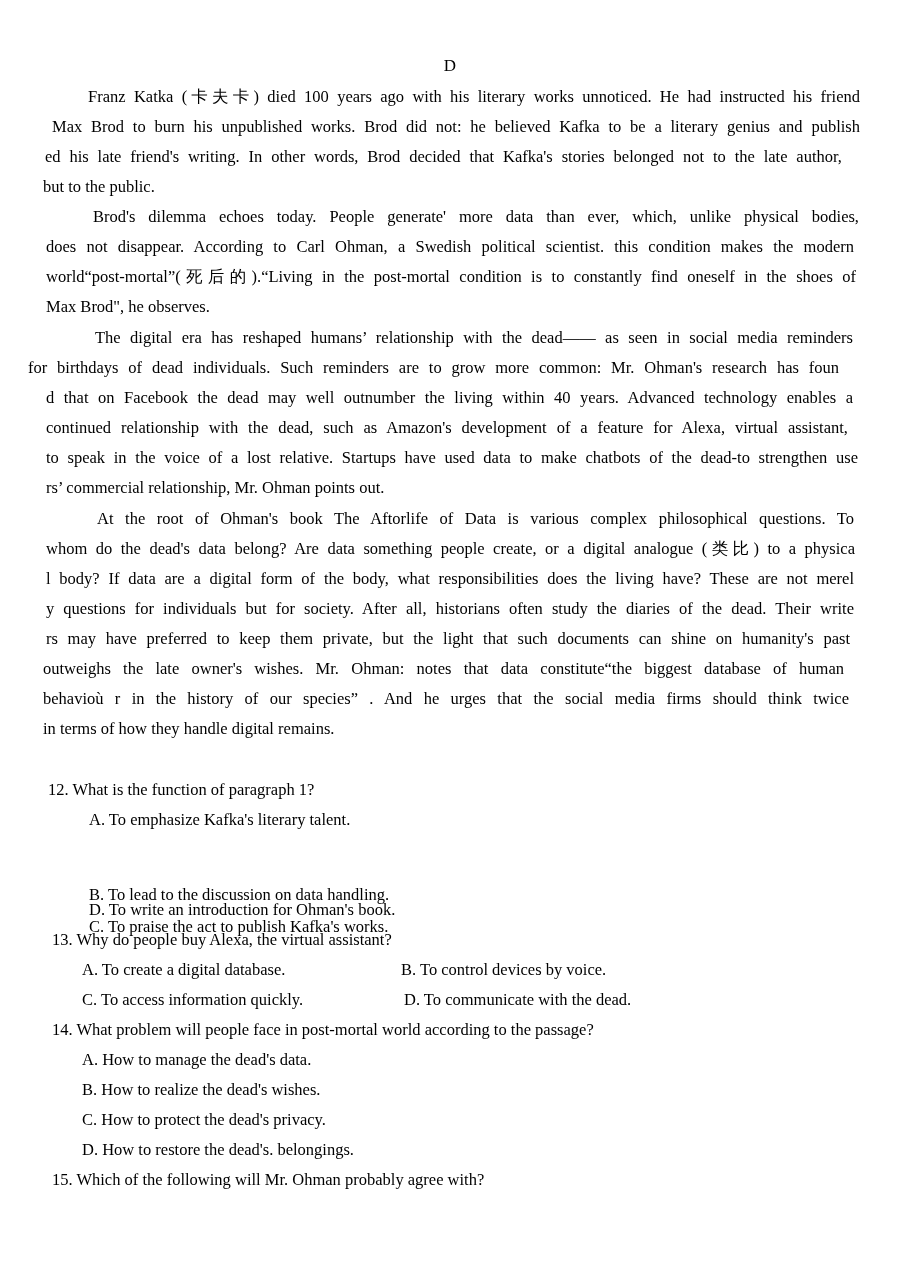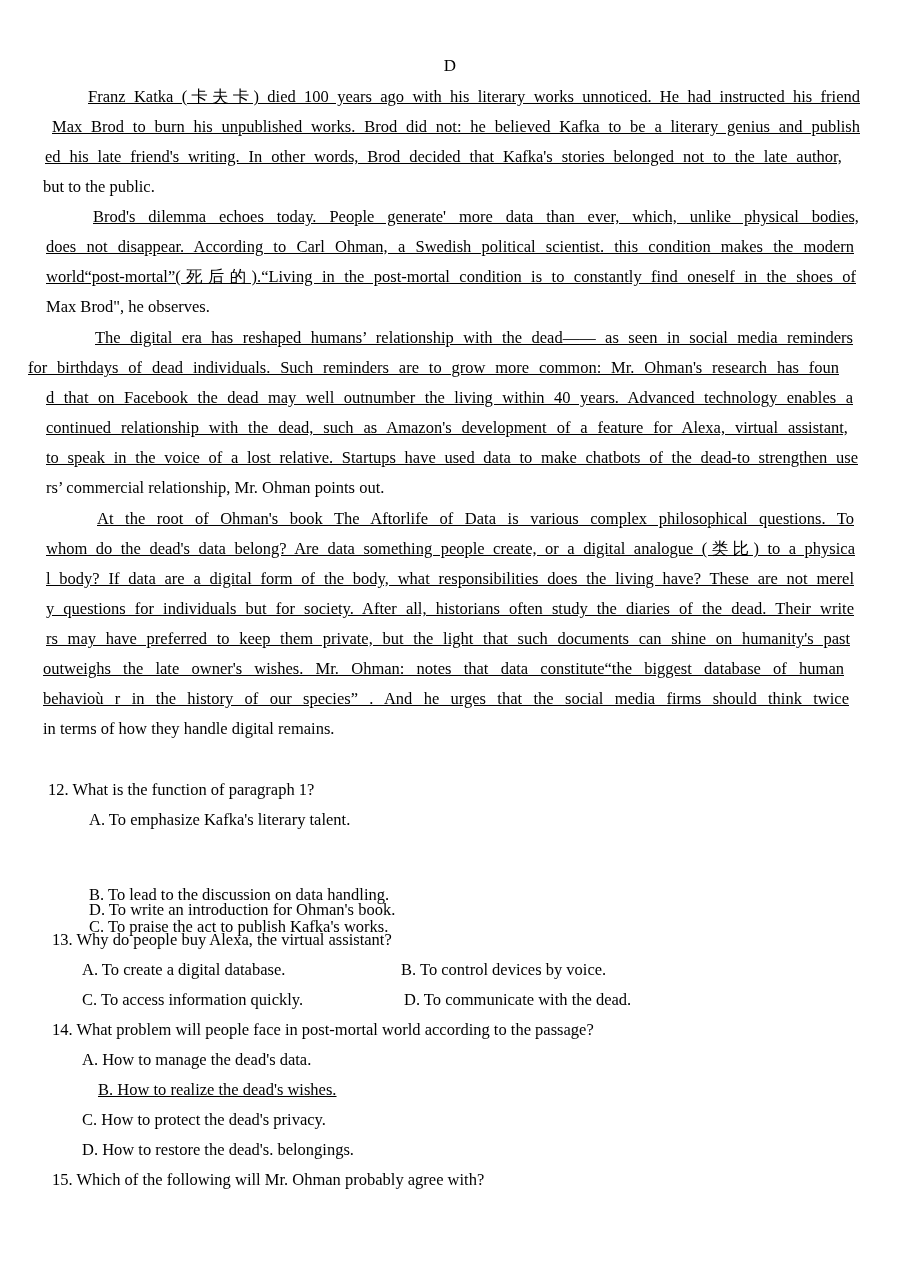--- a/index.html
+++ b/index.html
@@ -3,21 +3,21 @@
 <meta charset="utf-8">
 <style>
   html, body { margin: 0; padding: 0; background: #ffffff; }
   body {
     width: 900px; height: 1262px; position: relative; overflow: hidden;
     font-family: "Liberation Serif", "DejaVu Serif", serif;
     color: #000; font-size: 16.5px;
   }
   .title { position: absolute; top: 56px; left: 0; width: 900px; text-align: center; font-size: 17px; }
   .line { position: absolute; white-space: nowrap; line-height: 22px; }
-  .just { text-align: justify; text-align-last: justify; text-decoration: underline; }
+  .just { text-align: justify; text-align-last: justify; }
 </style>
 </head>
 <body>
 
 <div>
   <div class="title">D</div>
 
   <div>
 
     <div class="line just" style="top:86px;left:88px;width:772px;">Franz Katka (卡夫卡) died 100 years ago with his literary works unnoticed. He had instructed his friend</div>
@@ -56,19 +56,19 @@
     <div class="line" style="top:899px;left:89px;">D. To write an introduction for Ohman's book.</div>
 
     <div class="line" style="top:929px;left:52px;">13. Why do people buy Alexa, the virtual assistant?</div>
     <div class="line" style="top:959px;left:82px;">A. To create a digital database.</div>
     <div class="line" style="top:959px;left:401px;">B. To control devices by voice.</div>
     <div class="line" style="top:989px;left:82px;">C. To access information quickly.</div>
     <div class="line" style="top:989px;left:404px;text-align:center;">D. To communicate with the dead.</div>
 
     <div class="line" style="top:1019px;left:52px;">14. What problem will people face in post-mortal world according to the passage?</div>
     <div class="line" style="top:1049px;left:82px;">A. How to manage the dead's data.</div>
-    <div class="line" style="top:1079px;left:98px;text-decoration:underline;">B. How to realize the dead's wishes.</div>
+    <div class="line" style="top:1079px;left:82px;">B. How to realize the dead's wishes.</div>
     <div class="line" style="top:1109px;left:82px;">C. How to protect the dead's privacy.</div>
     <div class="line" style="top:1139px;left:82px;">D. How to restore the dead's. belongings.</div>
 
     <div class="line" style="top:1169px;left:52px;">15. Which of the following will Mr. Ohman probably agree with?</div>
   </div>
 </div>
 
 </body></html>

